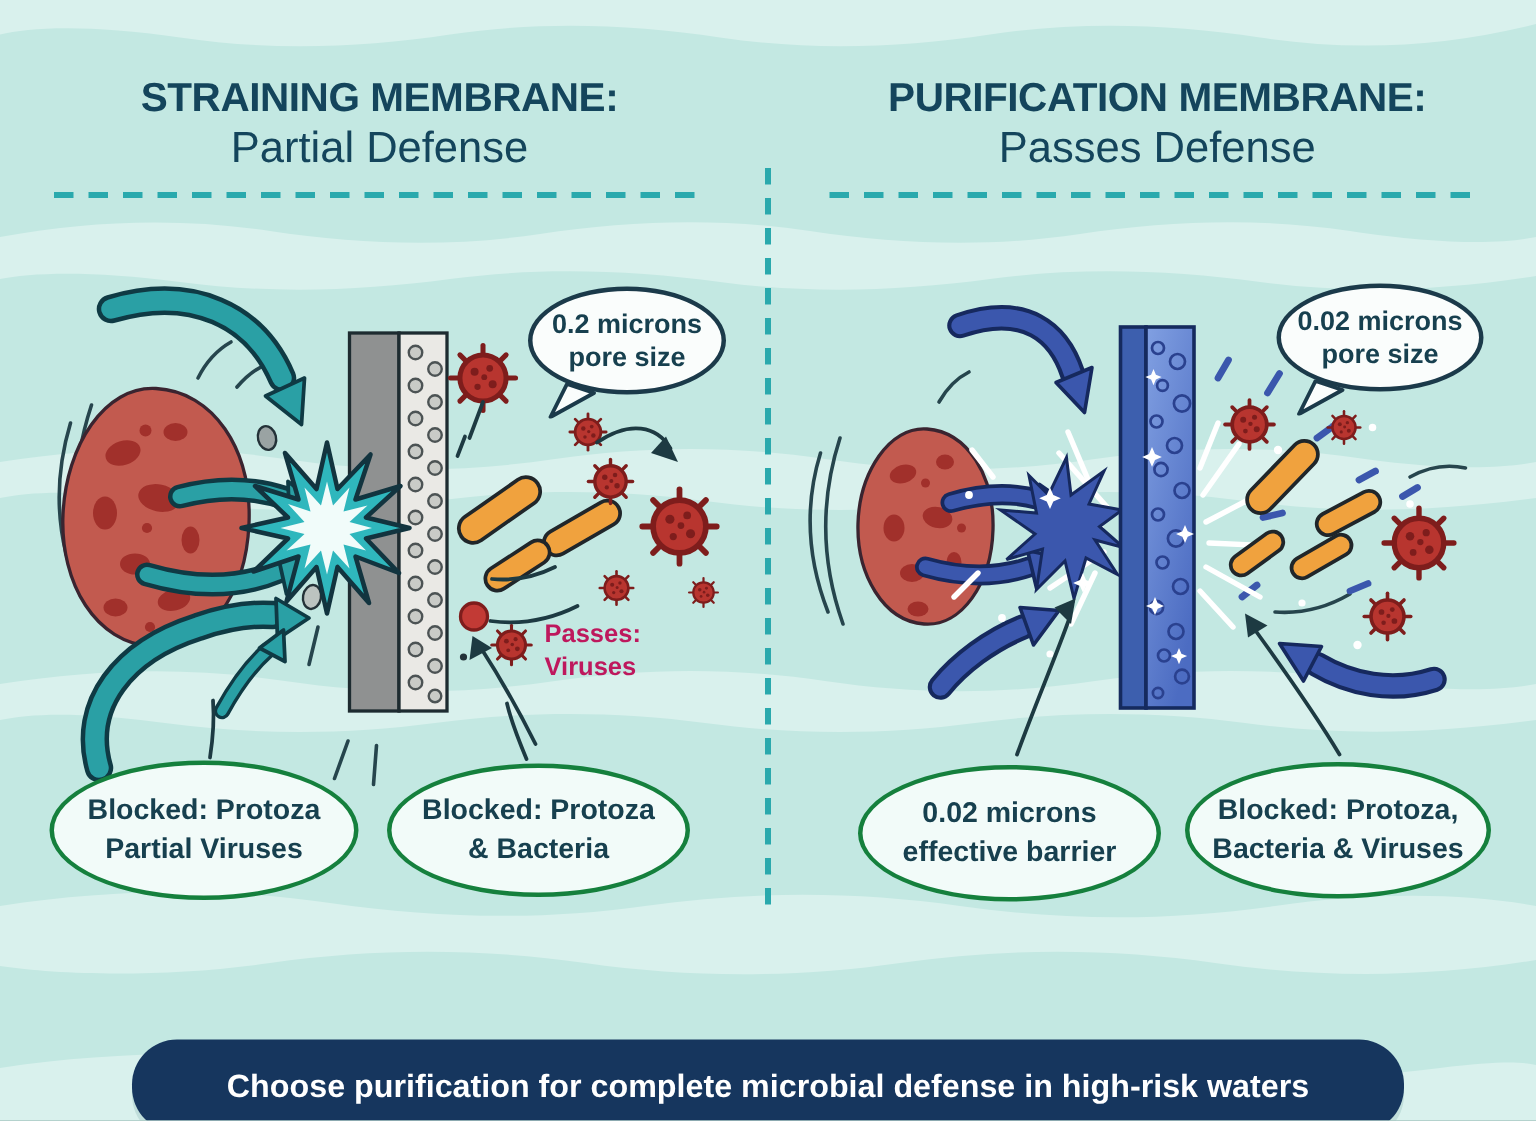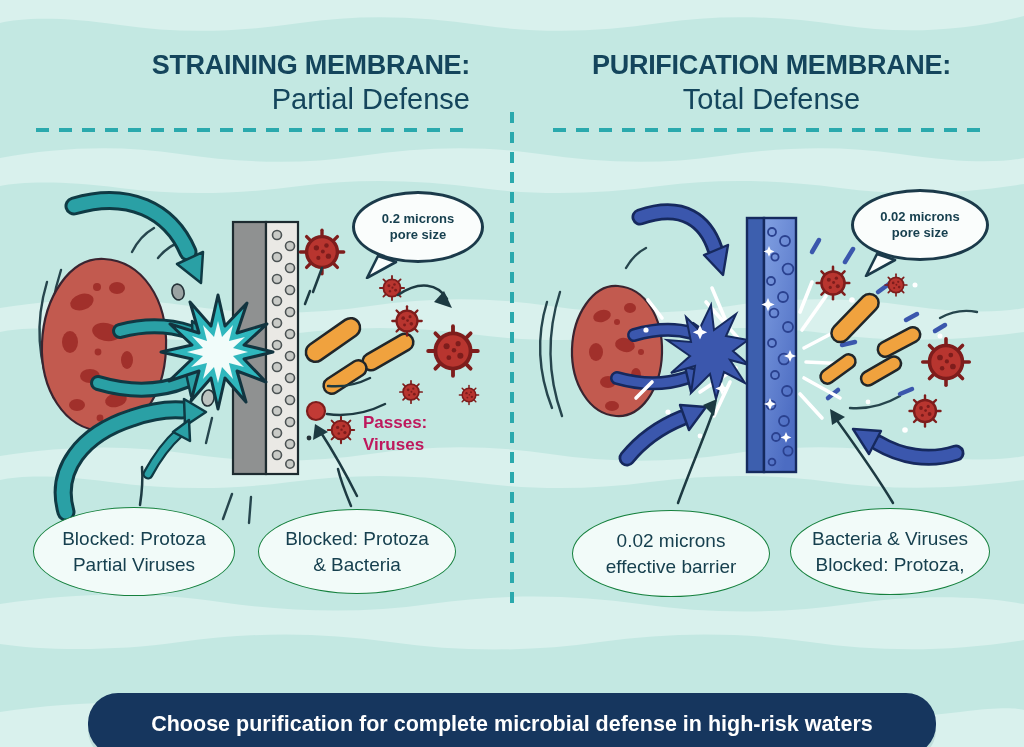--- a/index.html
+++ b/index.html
@@ -10,27 +10,27 @@
   }
   .layer{position:absolute;left:0;top:0;}
   .panel-title{
     position:absolute;text-align:center;color:#14455c;
   }
   .panel-title .t1{font-size:27px;font-weight:bold;letter-spacing:-0.3px;line-height:1.15;}
   .panel-title .t2{font-size:29px;font-weight:500;line-height:1.25;}
   .bubble{
     position:absolute;background:#fafdfc;border:3px solid #1b3a4a;border-radius:50%;
     display:flex;flex-direction:column;align-items:center;justify-content:center;
-    color:#17404f;font-weight:bold;font-size:13px;line-height:1.25;text-align:center;
+    color:#17404f;font-weight:bold;font-size:18px;line-height:1.25;text-align:center;
   }
   .bubble .tail{position:absolute;left:8px;bottom:-19px;}
   .oval{
-    position:absolute;background:#f2fbf9;border:1px solid #15803d;border-radius:50%;
+    position:absolute;background:#f2fbf9;border:3px solid #15803d;border-radius:50%;
     display:flex;flex-direction:column;align-items:center;justify-content:center;
-    color:#17404f;font-weight:normal;font-size:19px;line-height:1.32;text-align:center;
+    color:#17404f;font-weight:bold;font-size:19px;line-height:1.32;text-align:center;
   }
   .passes{
     position:absolute;color:#be185d;font-weight:bold;font-size:17px;line-height:1.3;
   }
   .banner{
     position:absolute;left:88px;top:649px;width:848px;height:62px;
     background:#16365e;border-radius:30px;
     display:flex;align-items:center;justify-content:center;
     color:#ffffff;font-weight:bold;font-size:21.5px;
     box-shadow:0 5px 0 rgba(20,90,90,0.12);
@@ -349,28 +349,28 @@
         <path d="M678,503 C690,470 703,440 713,412"></path>
         <path d="M893,503 C878,478 857,448 836,419"></path>
       </g>
       <g fill="#1d3a42">
         <polygon points="717,399 703,405 714,416"></polygon>
         <polygon points="830,409 832,425 845,417"></polygon>
       </g>
     </g>
   </svg>
 
-  <div class="panel-title" style="left:36px;top:50px;width:434px;text-align:right;">
+  <div class="panel-title" style="left:36px;top:50px;width:434px;">
     <div class="t1">STRAINING MEMBRANE:</div>
     <div class="t2">Partial Defense</div>
   </div>
 
   <div class="panel-title" style="left:553px;top:50px;width:437px;">
     <div class="t1">PURIFICATION MEMBRANE:</div>
-    <div class="t2">Total Defense</div>
+    <div class="t2">Passes Defense</div>
   </div>
 
   <div class="bubble" style="left:352px;top:191px;width:126px;height:66px;">
     <span>0.2 microns</span>
     <span>pore size</span>
     <svg class="tail" width="36" height="24">
       <path d="M4,23 L15,1 L33,7 Z" fill="#fafdfc" stroke="#1b3a4a" stroke-width="2.6" stroke-linejoin="round"></path>
     </svg>
   </div>
 
@@ -396,21 +396,21 @@
     <span>Blocked: Protoza</span>
     <span>&amp; Bacteria</span>
   </div>
 
   <div class="oval" style="left:572px;top:510px;width:196px;height:85px;">
     <span>0.02 microns</span>
     <span>effective barrier</span>
   </div>
 
   <div class="oval" style="left:790px;top:508px;width:198px;height:85px;">
+    <span>Blocked: Protoza,</span>
     <span>Bacteria &amp; Viruses</span>
-    <span>Blocked: Protoza,</span>
   </div>
 
   <div class="banner">
     <span>Choose purification for complete microbial defense in high-risk waters</span>
   </div>
 
 </div>
 
 </body></html>

